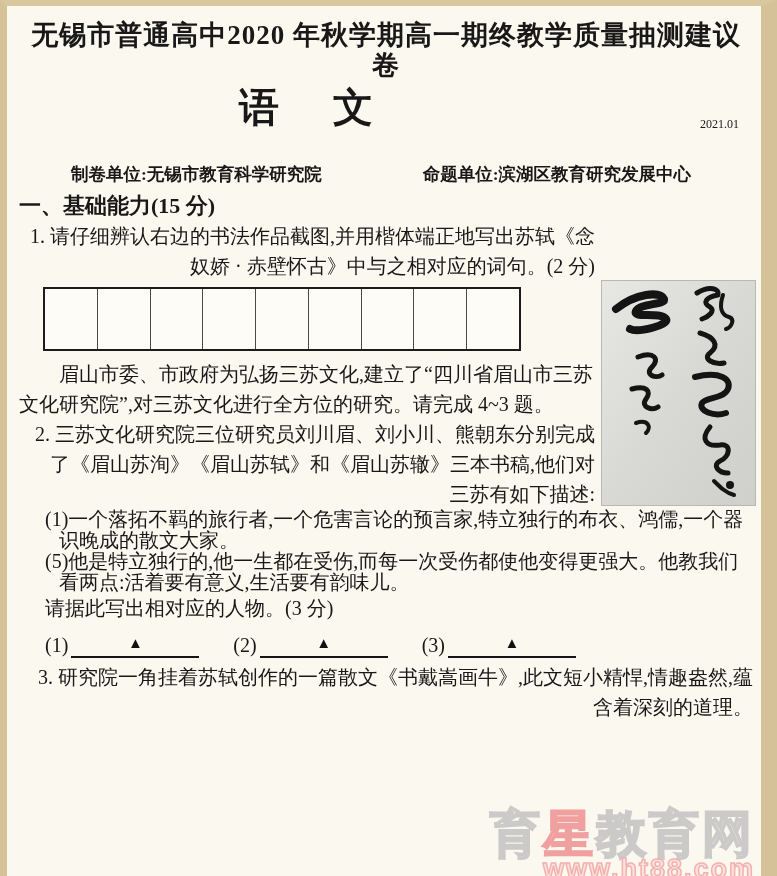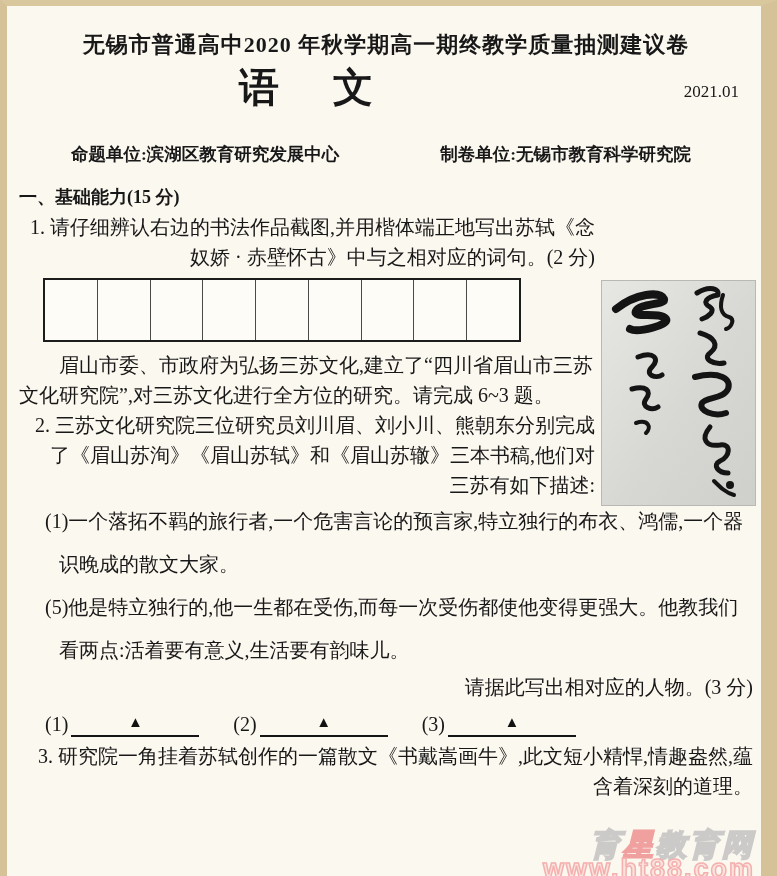--- a/index.html
+++ b/index.html
@@ -10,72 +10,71 @@
     border-left:7px solid #d5c299;
     border-top:6px solid #d9c79e;
     border-right:16px solid #d5c299;
     background:#fbf8ef;
     overflow:hidden;
     font-family:"Liberation Serif","DejaVu Serif",serif;
     color:#181818;
   }
   .content{padding:10px 8px 0 12px;font-size:20px;line-height:30px;}
   .doc-title{
-    text-align:center;font-weight:bold;font-size:22px;
-    letter-spacing:1px;margin-top:14px;line-height:30px;
+    text-align:center;font-weight:bold;font-size:27px;
+    letter-spacing:1px;margin-top:4px;line-height:30px;
   }
   .subject-row{position:relative;margin-top:0;height:58px;}
   .subject{
     text-align:center;font-weight:bold;font-size:40px;line-height:56px;
     margin-right:160px;
   }
   .subject .ch1{margin-right:54px;}
-  .date{position:absolute;right:14px;bottom:16px;font-size:17px;font-weight:normal;line-height:20px;}
+  .date{position:absolute;right:14px;bottom:4px;font-size:12px;font-weight:normal;line-height:20px;}
   .units-row{
     display:flex;justify-content:space-between;
     padding:0 62px 0 52px;margin-top:24px;
     font-weight:bold;font-size:17.5px;line-height:24px;
   }
   .notice{margin-top:14px;}
   .notice-h{font-weight:bold;}
   .notice-item{padding-left:42px;}
-  .section-h{font-weight:bold;font-size:18px;margin-top:16px;}
+  .section-h{font-weight:bold;font-size:22px;margin-top:5px;}
   .q{padding-left:28px;text-indent:-28px;text-align:right;}
   .with-photo{margin-right:158px;}
   .grid{
     display:flex;width:474px;height:60px;
     border:2px solid #1c1c1c;margin:6px 0 8px 24px;background:#fdfcf7;
   }
   .grid .cell{flex:1;border-left:1px solid #4a4a4a;}
   .grid .cell:first-child{border-left:none;}
   .intro{text-indent:2em;}
-  .items .item{padding-left:40px;text-indent:-14px;line-height:43px;}
-  .prompt{padding-left:26px;line-height:31px;text-align:right;}
+  .items .item{padding-left:40px;text-indent:-14px;line-height:21px;}
+  .prompt{padding-left:26px;line-height:31px;}
   .blanks{padding-left:26px;display:flex;align-items:flex-end;height:32px;margin:2px 0 4px;}
   .blank-group{display:flex;align-items:flex-end;margin-right:34px;}
   .blank-label{margin-right:3px;line-height:26px;}
   .ul{
     display:inline-block;width:128px;height:24px;
     border-bottom:2px solid #151515;
     text-align:center;font-size:15px;line-height:22px;color:#111;
   }
   .photo{
     position:absolute;top:275px;right:6px;width:153px;height:224px;
     box-shadow:0 0 0 1px #b9b9b4;
   }
   .photo svg{display:block;width:100%;height:100%;}
   .wm{
     position:absolute;right:6px;bottom:-8px;text-align:right;
     pointer-events:none;opacity:.85;font-weight:bold;line-height:1.02;
     font-family:"Liberation Sans","DejaVu Sans",sans-serif;
   }
   .wm-1{
-    font-size:30px;letter-spacing:3px;
+    font-size:50px;letter-spacing:3px;
     color:rgba(195,195,195,0.22);
-    font-style:italic;
     -webkit-text-stroke:2px #c3c3c3;
   }
   .wm-1 .star{
     color:rgba(240,140,140,0.25);
     -webkit-text-stroke:2px #ef9191;
   }
   .wm-2{
     font-size:27px;letter-spacing:2px;margin-top:-4px;
     color:rgba(244,155,155,0.25);
     -webkit-text-stroke:1.5px #f4a3a3;
@@ -90,42 +89,42 @@
     <div class="doc-title">无锡市普通高中2020 年秋学期高一期终教学质量抽测建议卷</div>
 
     <div class="subject-row">
       <div class="subject">
         <span class="ch1">语</span><span>文</span>
       </div>
       <span class="date">2021.01</span>
     </div>
 
     <div class="units-row">
+      <span>制卷单位:无锡市教育科学研究院</span>
       <span>命题单位:滨湖区教育研究发展中心</span>
-      <span>制卷单位:无锡市教育科学研究院</span>
     </div>
 
 
     <div class="section-h">一、基础能力(15 分)</div>
 
     <div class="q with-photo">1. 请仔细辨认右边的书法作品截图,并用楷体端正地写出苏轼《念奴娇 · 赤壁怀古》中与之相对应的词句。(2 分)</div>
 
     <div class="grid">
       <div class="cell"></div>
       <div class="cell"></div>
       <div class="cell"></div>
       <div class="cell"></div>
       <div class="cell"></div>
       <div class="cell"></div>
       <div class="cell"></div>
       <div class="cell"></div>
       <div class="cell"></div>
     </div>
 
-    <div class="intro with-photo">眉山市委、市政府为弘扬三苏文化,建立了“四川省眉山市三苏文化研究院”,对三苏文化进行全方位的研究。请完成 6~3 题。</div>
+    <div class="intro with-photo">眉山市委、市政府为弘扬三苏文化,建立了“四川省眉山市三苏文化研究院”,对三苏文化进行全方位的研究。请完成 4~3 题。</div>
 
     <div class="q with-photo">2. 三苏文化研究院三位研究员刘川眉、刘小川、熊朝东分别完成了《眉山苏洵》《眉山苏轼》和《眉山苏辙》三本书稿,他们对三苏有如下描述:</div>
 
     <div class="items">
       <div class="item">(1)一个落拓不羁的旅行者,一个危害言论的预言家,特立独行的布衣、鸿儒,一个器识晚成的散文大家。</div>
       <div class="item">(5)他是特立独行的,他一生都在受伤,而每一次受伤都使他变得更强大。他教我们看两点:活着要有意义,生活要有韵味儿。</div>
     </div>
 
     <div class="prompt">请据此写出相对应的人物。(3 分)</div>
 

